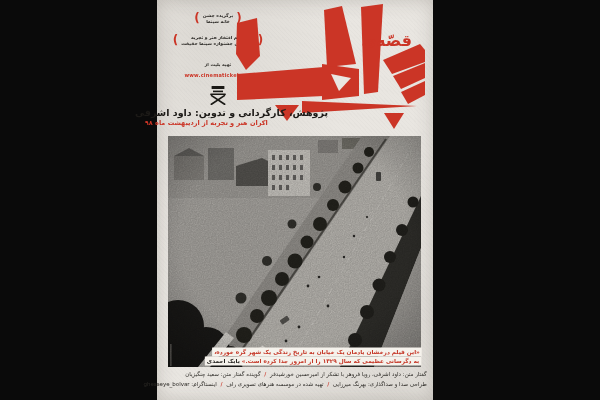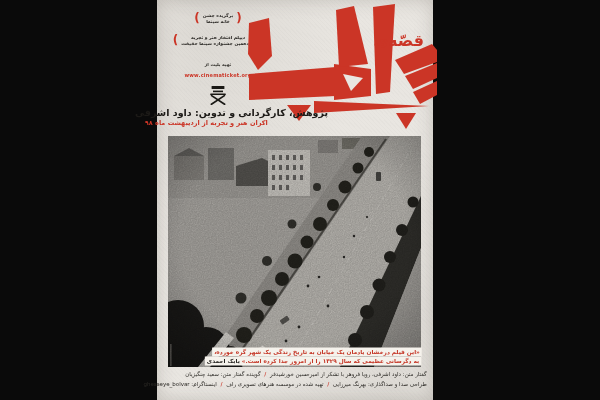--- a/index.html
+++ b/index.html
@@ -15,21 +15,21 @@
   
   .meta-col{position:absolute;left:-21px;top:0;width:164px;height:120px;}
   .shrink{transform:scale(.5);transform-origin:50% 0;}
   .award{position:absolute;left:0;width:164px;display:flex;align-items:center;justify-content:center;gap:6px;}
   .award .txt{text-align:center;font-size:9px;line-height:1.35;font-weight:bold;color:#262420;white-space:nowrap;}
   .bracket{color:#cb3526;font-size:24px;font-weight:bold;line-height:.8;transform:scaleY(1.05);}
   .ticket-label{position:absolute;left:0;width:164px;text-align:center;font-size:9px;color:#33312c;font-weight:bold;white-space:nowrap;}
   .ticket-url{position:absolute;left:0;width:164px;text-align:center;font-size:10px;color:#cb3526;font-weight:bold;letter-spacing:.4px;white-space:nowrap;}
   .chair{position:absolute;left:74px;top:86px;width:16px;height:19px;}
   
-  .title-art{position:absolute;left:70px;top:4px;width:210px;height:130px;}
+  .title-art{position:absolute;left:58px;top:4px;width:210px;height:130px;}
   .sr{position:absolute;width:1px;height:1px;overflow:hidden;opacity:0;}
   
   .crew-line{position:absolute;right:105px;top:107px;direction:rtl;white-space:nowrap;
              font-size:9.5px;font-weight:bold;color:#1c1a17;}
   .release-line{position:absolute;right:165px;top:119px;direction:rtl;white-space:nowrap;
              font-size:13px;font-weight:bold;color:#cb3526;transform:scale(.5);transform-origin:100% 0;}
   
   .photo{position:absolute;left:11px;top:136px;width:253px;height:231px;}
   
   .quote-line{position:absolute;right:12px;direction:rtl;white-space:nowrap;

